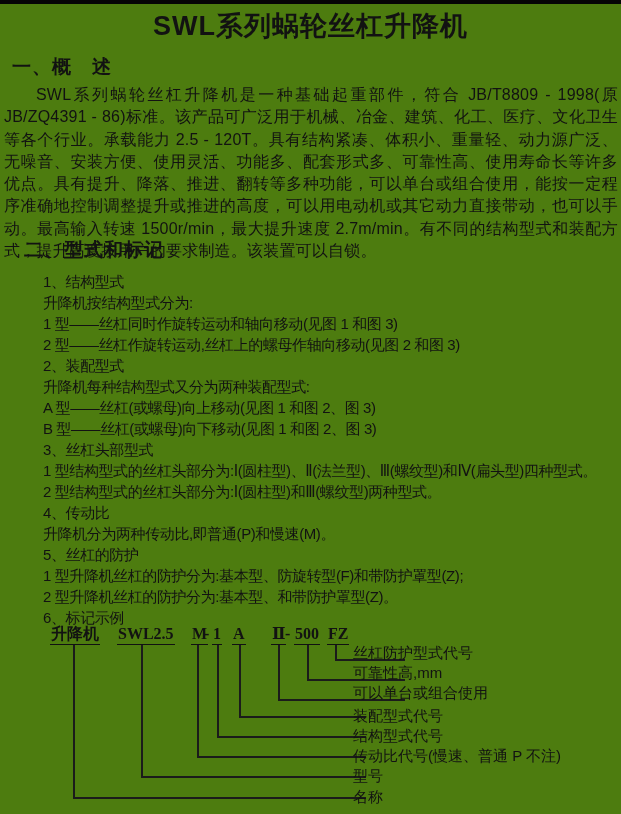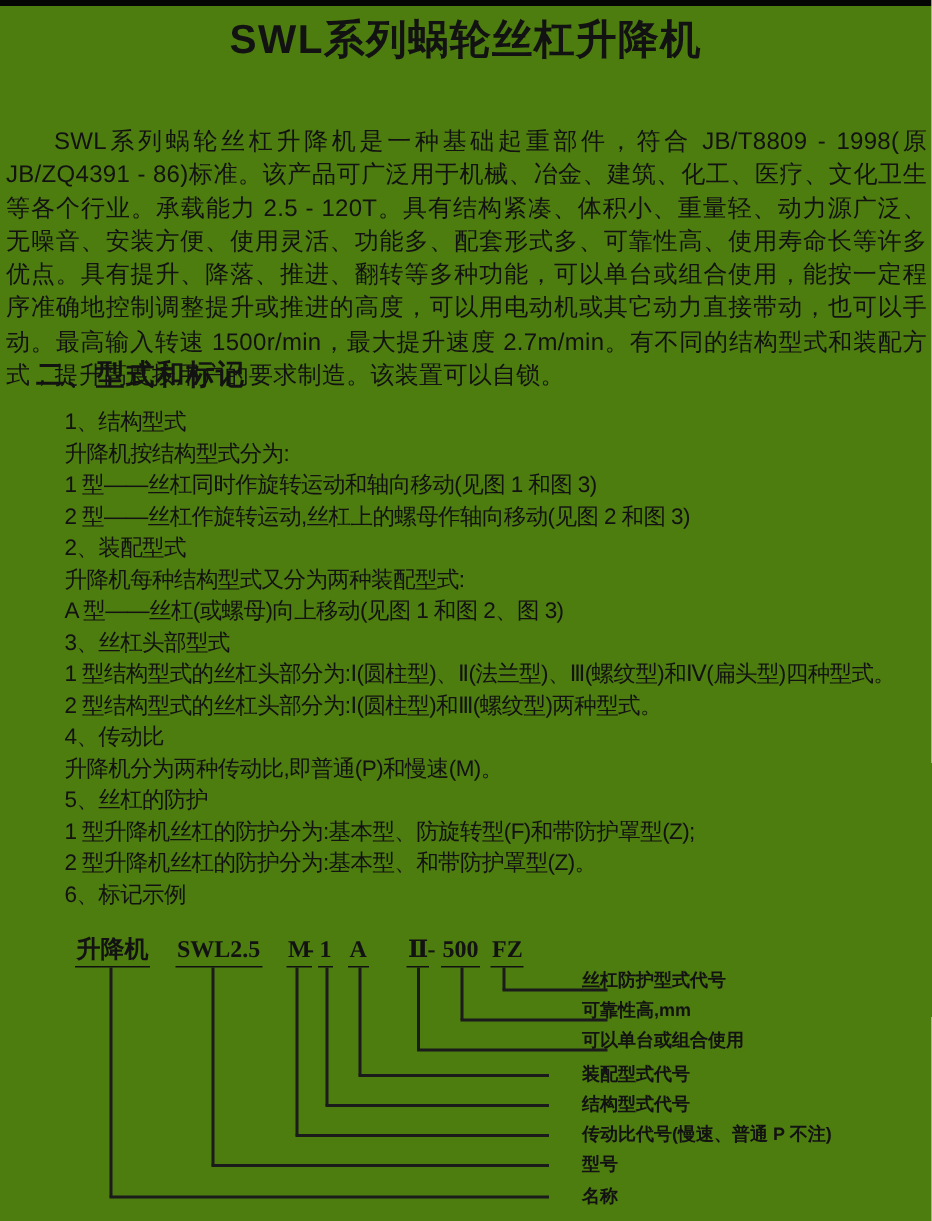--- a/index.html
+++ b/index.html
@@ -33,46 +33,48 @@
     position:absolute;top:625px;
     font-size:16px;line-height:17px;padding:0 1px 2px 1px;
     font-family:"Liberation Serif","DejaVu Serif",serif;
     font-weight:600;white-space:nowrap;
   }
   .code.u{border-bottom:1.5px solid #111;}
   .code.cjk{font-family:Liberation Sans, sans-serif;font-weight:bold;font-size:16px;}
   .vline{position:absolute;width:1.5px;background:#1b1b1b;}
   .hline{position:absolute;height:1.5px;background:#1b1b1b;}
   .dlabel{
-    position:absolute;left:388px;
-    font-size:12px;line-height:18px;font-weight:700;white-space:nowrap;
+    position:absolute;left:353px;
+    font-size:15px;line-height:18px;font-weight:400;white-space:nowrap;
   }
 </style>
 </head>
 <body>
 
 <div class="page">
 
   <div class="topbar"></div>
 
   <div class="title">SWL系列蜗轮丝杠升降机</div>
 
+  <div class="h-sec h-overview">一、概　述</div>
 
   <div class="para">SWL系列蜗轮丝杠升降机是一种基础起重部件，符合 JB/T8809 - 1998(原 JB/ZQ4391 - 86)标准。该产品可广泛用于机械、冶金、建筑、化工、医疗、文化卫生等各个行业。承载能力 2.5 - 120T。具有结构紧凑、体积小、重量轻、动力源广泛、无噪音、安装方便、使用灵活、功能多、配套形式多、可靠性高、使用寿命长等许多优点。具有提升、降落、推进、翻转等多种功能，可以单台或组合使用，能按一定程序准确地控制调整提升或推进的高度，可以用电动机或其它动力直接带动，也可以手动。最高输入转速 1500r/min，最大提升速度 2.7m/min。有不同的结构型式和装配方式，提升高度按用户的要求制造。该装置可以自锁。</div>
 
   <div class="h-sec h-types">二、型式和标记</div>
 
   <div class="typelist">
     <div class="li">1、结构型式</div>
     <div class="li">升降机按结构型式分为:</div>
     <div class="li">1 型——丝杠同时作旋转运动和轴向移动(见图 1 和图 3)</div>
     <div class="li">2 型——丝杠作旋转运动,丝杠上的螺母作轴向移动(见图 2 和图 3)</div>
     <div class="li">2、装配型式</div>
     <div class="li">升降机每种结构型式又分为两种装配型式:</div>
     <div class="li">A 型——丝杠(或螺母)向上移动(见图 1 和图 2、图 3)</div>
+    <div class="li">B 型——丝杠(或螺母)向下移动(见图 1 和图 2、图 3)</div>
     <div class="li">3、丝杠头部型式</div>
     <div class="li">1 型结构型式的丝杠头部分为:Ⅰ(圆柱型)、Ⅱ(法兰型)、Ⅲ(螺纹型)和Ⅳ(扁头型)四种型式。</div>
     <div class="li">2 型结构型式的丝杠头部分为:Ⅰ(圆柱型)和Ⅲ(螺纹型)两种型式。</div>
     <div class="li">4、传动比</div>
     <div class="li">升降机分为两种传动比,即普通(P)和慢速(M)。</div>
     <div class="li">5、丝杠的防护</div>
     <div class="li">1 型升降机丝杠的防护分为:基本型、防旋转型(F)和带防护罩型(Z);</div>
     <div class="li">2 型升降机丝杠的防护分为:基本型、和带防护罩型(Z)。</div>
     <div class="li">6、标记示例</div>
   </div>

